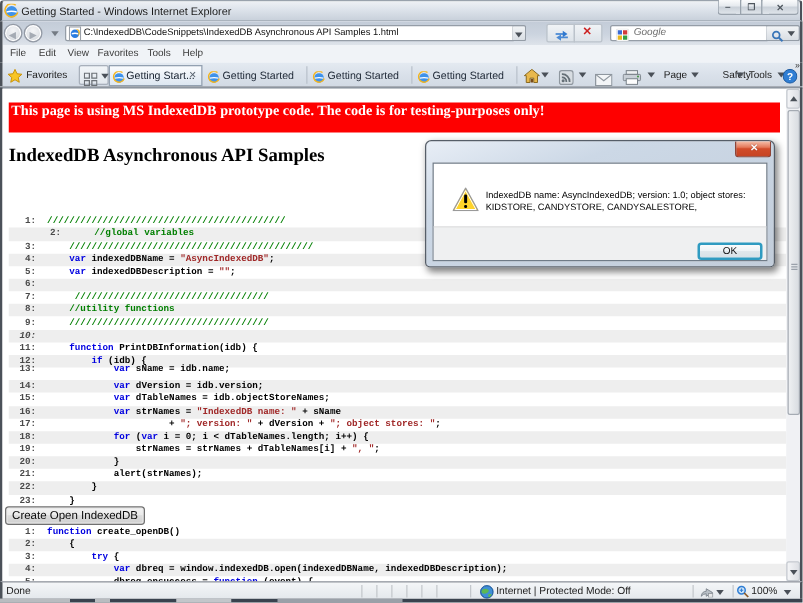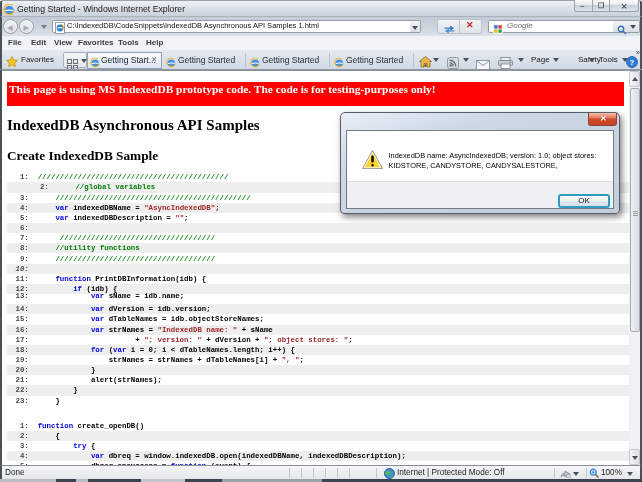--- a/index.html
+++ b/index.html
@@ -38,21 +38,21 @@
   .tbtn{position:absolute;top:1.5px;height:15px;box-sizing:border-box;
     border:1px solid #bcc3cb;background:linear-gradient(#f0f3f6,#dde3e9);border-radius:2px;}
   #search{left:488px;top:19.5px;width:126px;height:13px;background:#fff;
     border:1px solid #959da7;border-radius:2px 0 0 2px;box-sizing:border-box;}
   #searchbtn{left:613px;top:19.5px;width:27px;height:13px;
     background:linear-gradient(#f2f4f6,#d9dee4);border:1px solid #959da7;border-left:none;
     border-radius:0 2px 2px 0;box-sizing:border-box;}
   
   #menubar{left:0;top:36px;width:642px;height:14px;background:#f0f3f7;
     border-left:2px solid #4b5159;border-right:2px solid #4b5159;box-sizing:border-box;}
-  .mi{position:absolute;top:2.5px;font-size:8px;color:#3c3c3c;font-weight:bold;}
+  .mi{position:absolute;top:2.5px;font-size:8px;color:#3c3c3c;}
   
   #tabbar{left:0;top:50px;width:642px;height:19px;
     background:linear-gradient(#e4eaf1 0%,#dae1ea 50%,#d2dae4 100%);
     border-left:2px solid #4b5159;border-right:2px solid #4b5159;box-sizing:border-box;}
   #tabsep{left:0;top:69px;width:642px;height:1.5px;background:#8d959f;}
   .tab{position:absolute;top:52px;height:17px;box-sizing:border-box;font-size:8px;}
   .tabdiv{position:absolute;top:53px;height:14px;width:1px;background:#b9c1cb;}
   
   #content{left:2px;top:70.5px;width:638px;height:394.5px;background:#fff;overflow:hidden;}
   #banner{position:absolute;left:5px;top:11.5px;width:617px;height:24px;background:#fe0000;}
@@ -244,21 +244,20 @@
 <div class="abs" style="left:636px;top:49px;font-size:7px;color:#333;">»</div>
 <div class="abs" id="tabsep"></div>
 
 <div class="abs" style="left:0;top:70px;width:2px;height:395px;background:#4b5159;"></div>
 <div class="abs" style="left:640px;top:70px;width:2px;height:395px;background:#4b5159;"></div>
 <div class="abs" id="content">
   <div id="banner">
       <div id="bannertext">This page is using MS IndexedDB prototype code. The code is for testing-purposes only!</div>
     </div>
   <div id="h1">IndexedDB Asynchronous API Samples</div>
-  <div id="h2">Create IndexedDB Sample</div>
   <div id="code1">
   <div class="crow" style="top:101.80px;">
         <pre style="padding-left:8.5px;"><span class="n"> 1:  </span><span class="c">///////////////////////////////////////////</span></pre>
       </div>
   <div class="crow even" style="top:111.95px;">
         <pre style="padding-left:8.5px;margin-left:20px;"><span class="n"> 2:  </span><span class="c">    //global variables</span></pre>
       </div>
   <div class="crow" style="top:122.10px;">
         <pre style="padding-left:8.5px;"><span class="n"> 3:  </span><span class="c">    ////////////////////////////////////////////</span></pre>
       </div>
@@ -316,20 +315,21 @@
   <div class="crow" style="top:304.80px;">
         <pre style="padding-left:8.5px;"><span class="n">21:  </span>            alert(strNames);</pre>
       </div>
   <div class="crow even" style="top:314.95px;">
         <pre style="padding-left:8.5px;"><span class="n">22:  </span>        }</pre>
       </div>
   <div class="crow" style="top:325.10px;">
         <pre style="padding-left:8.5px;"><span class="n">23:  </span>    }</pre>
       </div>
   </div>
+  <div id="createbtn">Create Open IndexedDB</div>
   <div id="code2">
   <div class="crow" style="top:350.30px;">
         <pre style="padding-left:8.5px;"><span class="n"> 1:  </span><span class="k">function</span> create_openDB()</pre>
       </div>
   <div class="crow even" style="top:360.45px;">
         <pre style="padding-left:8.5px;"><span class="n"> 2:  </span>    {</pre>
       </div>
   <div class="crow" style="top:370.60px;">
         <pre style="padding-left:8.5px;"><span class="n"> 3:  </span>        <span class="k">try</span> {</pre>
       </div>

